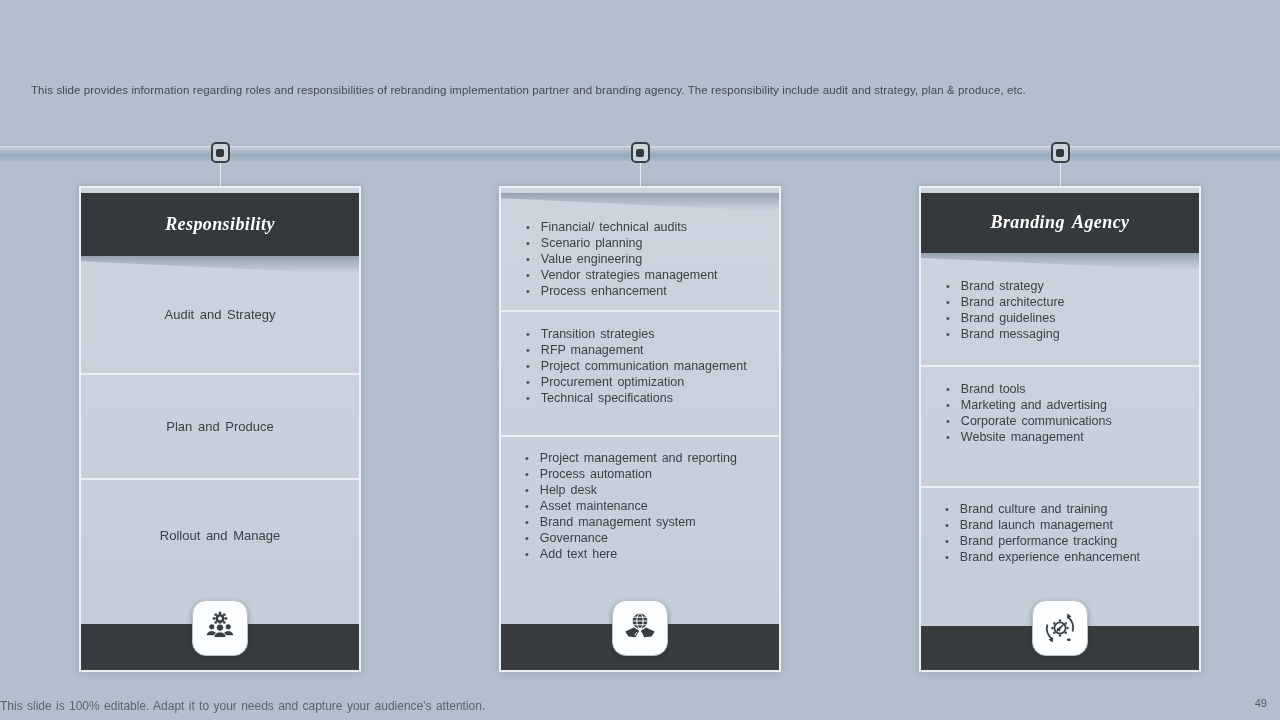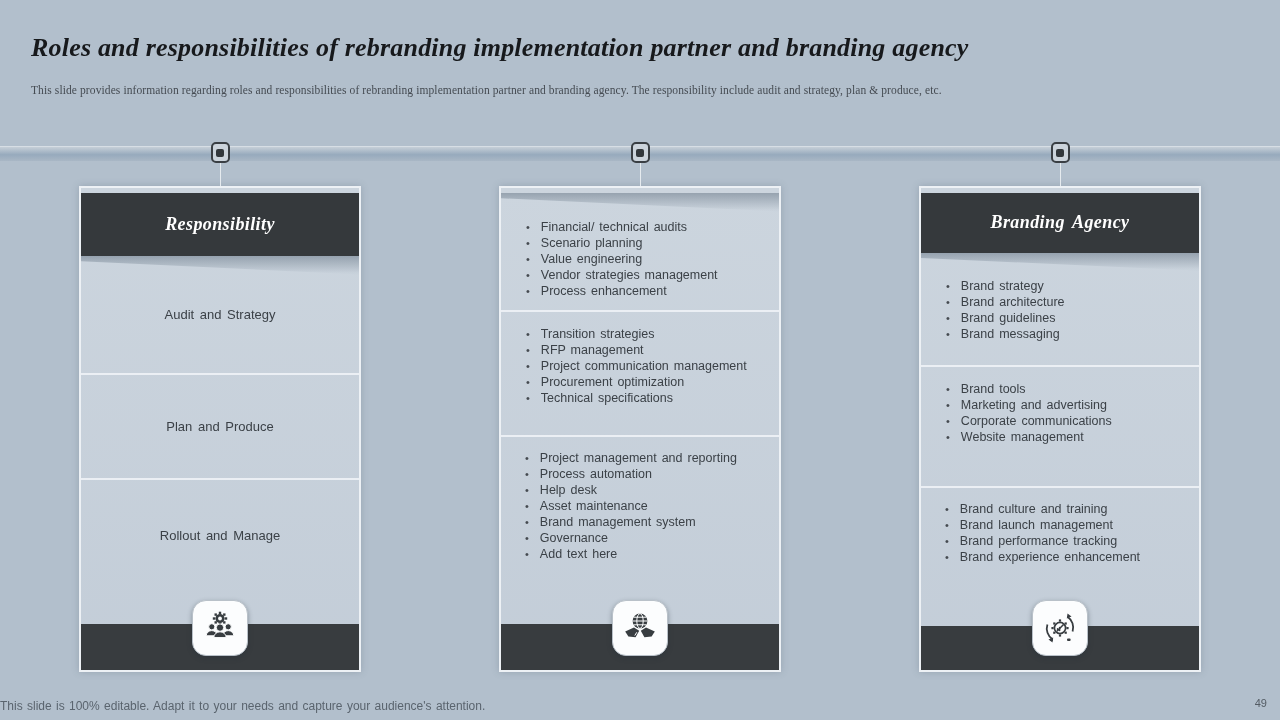--- a/index.html
+++ b/index.html
@@ -10,21 +10,21 @@
   }
   .slide{position:absolute;inset:0;}
 
   .title{
     position:absolute;left:31px;top:33px;margin:0;
     font-family:"Liberation Serif",serif;font-style:italic;font-weight:700;
     font-size:26px;color:#17191c;letter-spacing:.2px;
   }
   .subtitle{
     position:absolute;left:31px;top:84px;margin:0;
-    font-size:11.5px;color:#454b52;letter-spacing:.1px;font-family:Liberation Serif, serif;
+    font-size:11.5px;color:#454b52;letter-spacing:.1px;
   }
 
   .band{
     position:absolute;left:0;top:146px;width:1280px;height:15px;
     background:linear-gradient(180deg,#c6cfd8 0%,#97aabd 55%,#a9b7c5 100%);
     border-top:1px solid #d7dee5;box-sizing:border-box;
   }
 
   .connector{position:absolute;top:142px;width:22px;text-align:center;z-index:2;}
   .marker{
@@ -96,21 +96,20 @@
   }
   .page-number{
     position:absolute;right:13px;top:697px;font-size:11px;color:#545c64;
   }
 </style>
 </head>
 <body>
 
 <div class="slide">
 
-  <h1 class="title">Roles and responsibilities of rebranding implementation partner and branding agency</h1>
   <p class="subtitle">This slide provides information regarding roles and responsibilities of rebranding implementation partner and branding agency. The responsibility include audit and strategy, plan &amp; produce, etc.</p>
 
   <div class="band"></div>
 
   <div class="connector" style="left:209px;">
     <div class="marker">
         <div class="marker-dot"></div>
       </div>
     <div class="stem"></div>
   </div>

